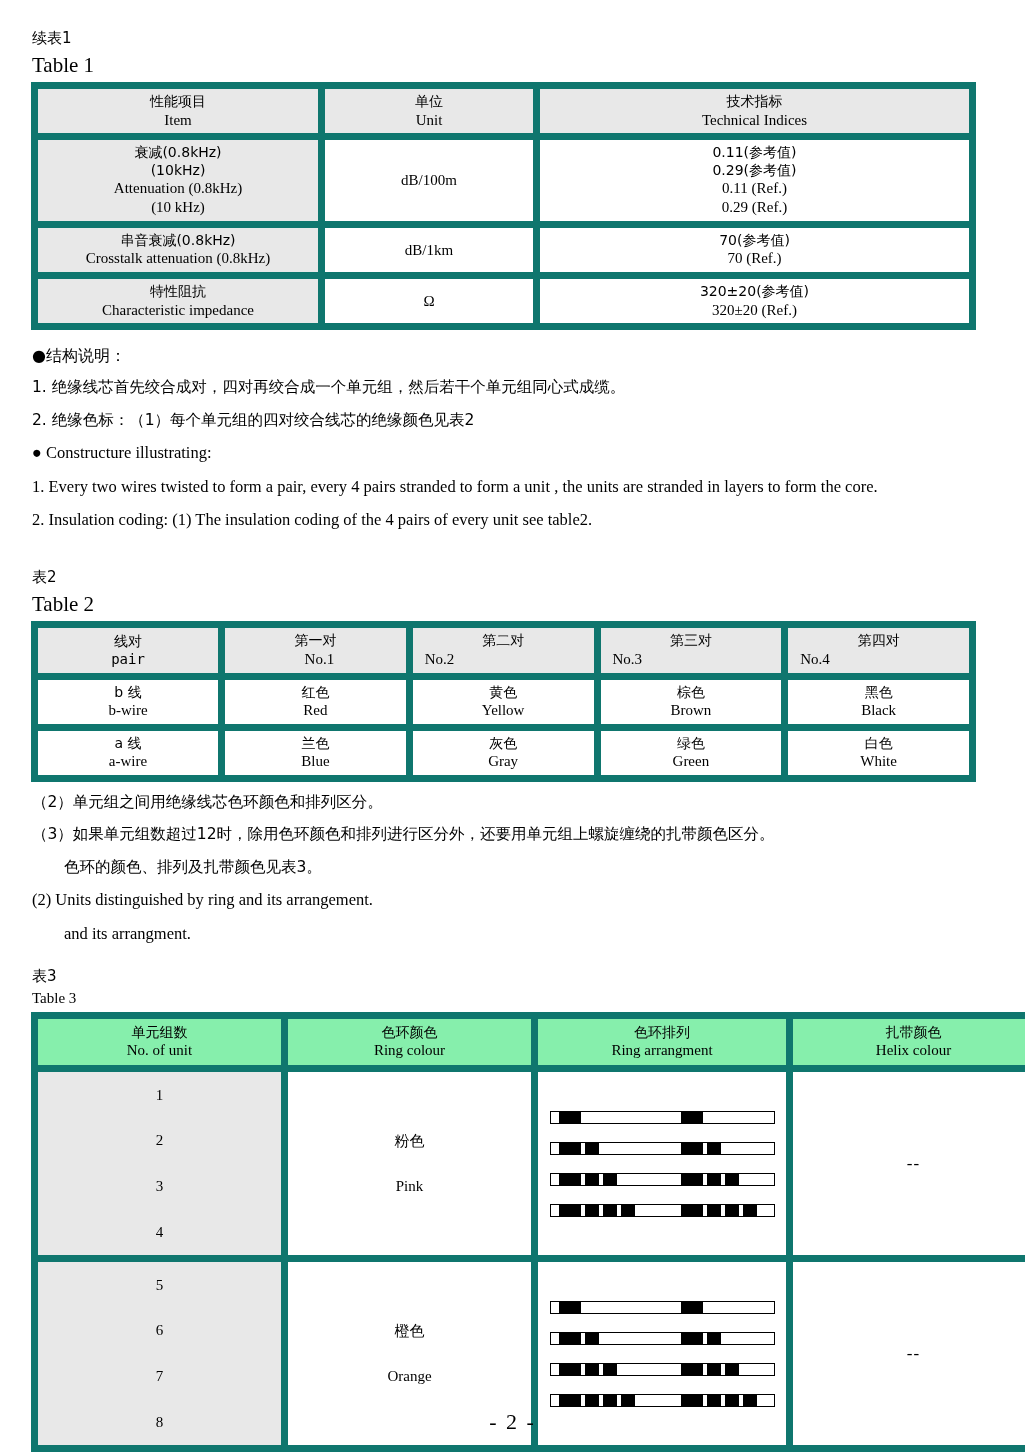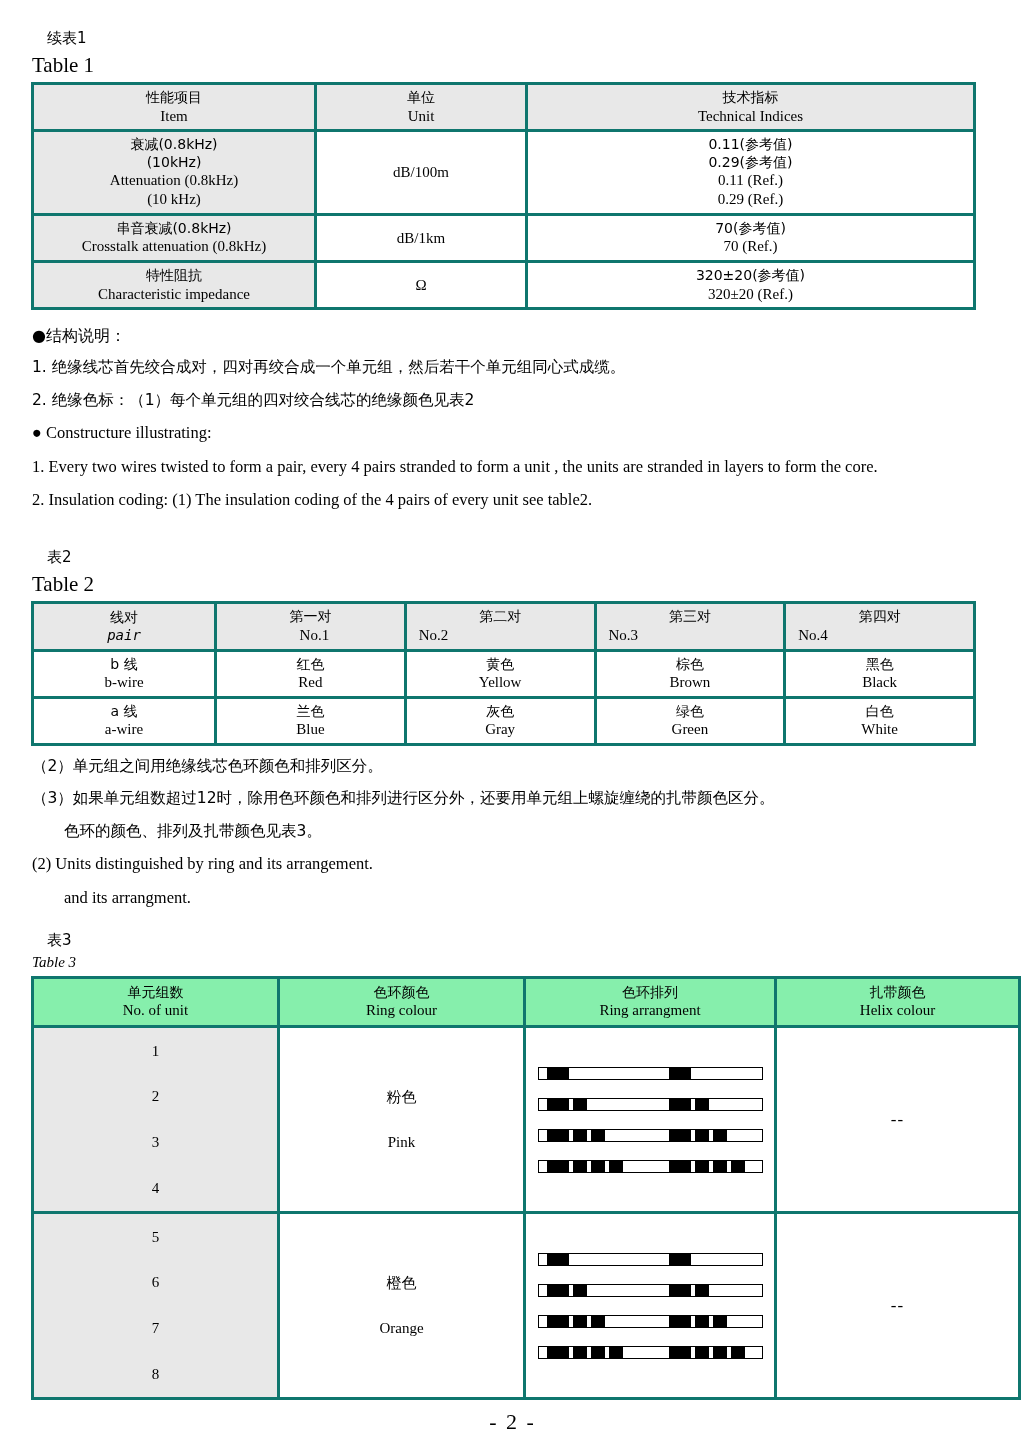--- a/index.html
+++ b/index.html
@@ -11,39 +11,39 @@
     color:#000;
     position:relative;
   }
   .page{
     width:1025px;
     min-height:1453px;
     box-sizing:border-box;
     padding:28px 30px 0 30px;
     position:relative;
   }
-  .cn{font-family:"DejaVu Sans", sans-serif;margin-left:15px;}
-  .mono{font-family:"DejaVu Sans Mono", monospace;font-style:italic;}
+  .cn{font-family:"DejaVu Sans", sans-serif;}
+  .mono{font-family:"DejaVu Sans Mono", monospace;}
 
   .tbl-caption{
     font-size:16px;
     line-height:1.45;
     margin:0 0 2px 2px;
   }
   .tbl-caption .l1{font-family:"DejaVu Sans", sans-serif;font-size:15px;}
   .tbl-caption .l2{font-family:"Liberation Serif", serif;font-size:21px;}
 
   table{
     border-collapse:collapse;
     width:945px;
     margin:0 0 0 1px;
     table-layout:fixed;
   }
   table td,table th{
-    border:3px solid #0f766e;
+    border:7px solid #0f766e;
     padding:4px 4px;
     text-align:center;
     vertical-align:middle;
     font-size:15px;
     line-height:1.25;
   }
   .hdr td{background:#e8e8e8;font-weight:normal;}
   .shade{background:#e8e8e8;}
   .cellcn{font-family:"DejaVu Sans", sans-serif;font-size:14px;}
   .cellen{font-family:"Liberation Serif", serif;font-size:15px;}

